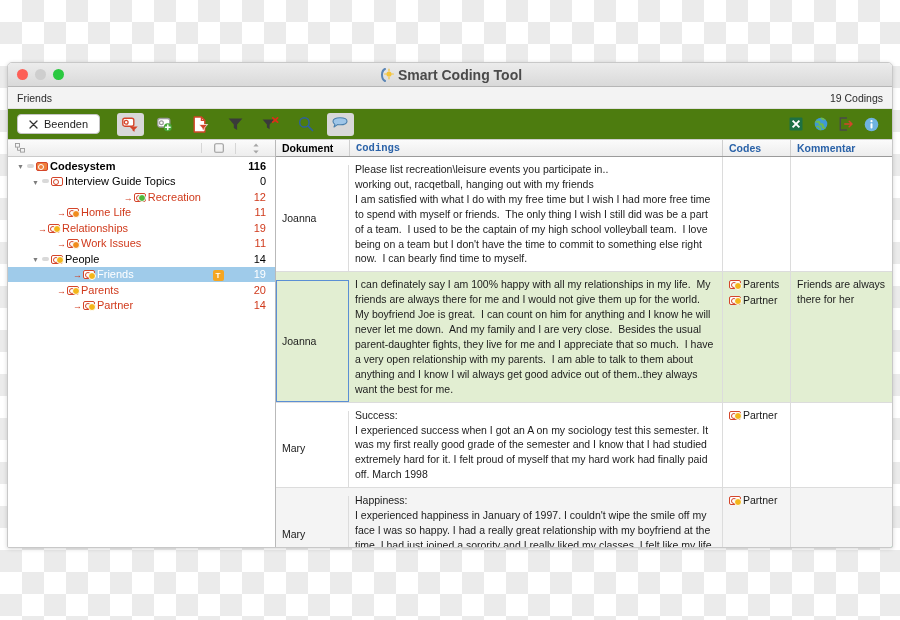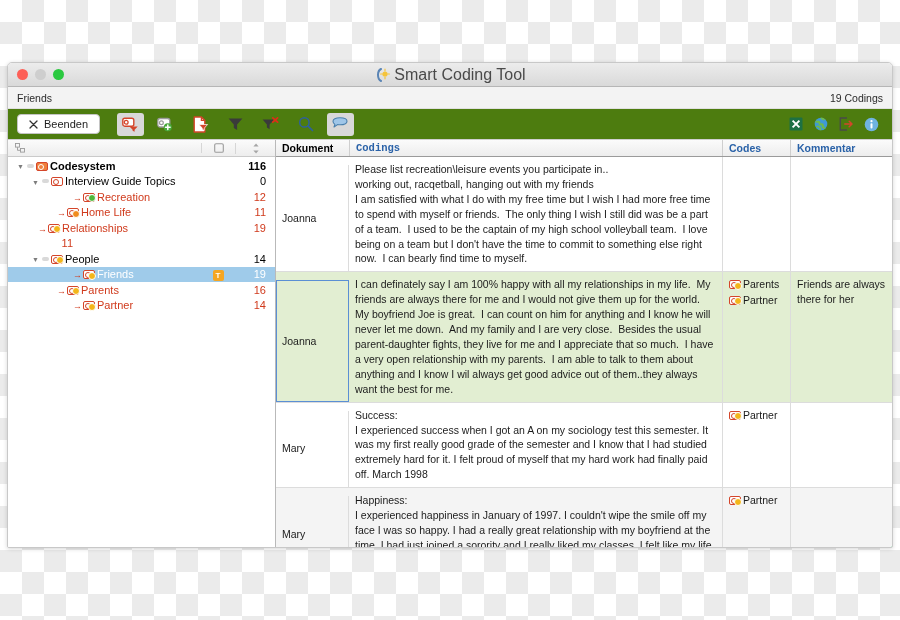--- a/index.html
+++ b/index.html
@@ -46,21 +46,21 @@
   .traffic { display: flex; gap: 7px; margin-left: 9px; }
   .dot { width: 11px; height: 11px; border-radius: 50%; }
   .dot.red    { background: #fd5f57; }
   .dot.yellow { background: #cecece; }
   .dot.green  { background: #2bc940; }
 
   .title-center {
     position: absolute; left: 0; right: 0;
     display: flex; align-items: center; justify-content: center;
     gap: 4px;
-    font-size: 16px; font-weight: normal; color: #4a4a4a;
+    font-size: 14px; font-weight: bold; color: #4a4a4a;
     pointer-events: none;
   }
   .app-glyph { display: inline-flex; align-items: center; }
 
   
   .crumbbar {
     height: 22px; flex: none;
     background: #f3f3f3;
     border-bottom: 1px solid #e0e0e0;
     display: flex; align-items: center;
@@ -375,52 +375,53 @@
             <div class="label" style="padding-left: 6px;"><span class="disc">▼</span><span style="display: inline-block; width: 7px; height: 4px; border-radius: 2px; background: rgb(217, 217, 217); margin-right: 2px; vertical-align: 2px;"></span><span class="cicon folder"></span><span>Codesystem</span></div>
             <div class="tbadge"></div>
             <div class="count">116</div>
           </div>
           <div class="trow group">
             <div class="label" style="padding-left: 21px;"><span class="disc">▼</span><span style="display: inline-block; width: 7px; height: 4px; border-radius: 2px; background: rgb(217, 217, 217); margin-right: 2px; vertical-align: 2px;"></span><span class="cicon plain"></span><span>Interview Guide Topics</span></div>
             <div class="tbadge"></div>
             <div class="count">0</div>
           </div>
           <div class="trow">
-            <div class="label" style="padding-left: 52px;"><span class="disc"></span><span class="arrowlink">→</span><span class="cicon green"></span><span>Recreation</span></div>
+            <div class="label" style="padding-left: 52px; text-align: right;"><span class="disc"></span><span class="arrowlink">→</span><span class="cicon green"></span><span>Recreation</span></div>
             <div class="tbadge"></div>
             <div class="count">12</div>
           </div>
           <div class="trow">
             <div class="label" style="padding-left: 36px;"><span class="disc"></span><span class="arrowlink">→</span><span class="cicon orange"></span><span>Home Life</span></div>
             <div class="tbadge"></div>
             <div class="count">11</div>
           </div>
           <div class="trow">
             <div class="label" style="padding-left: 17px;"><span class="disc"></span><span class="arrowlink">→</span><span class="cicon"></span><span>Relationships</span></div>
             <div class="tbadge"></div>
             <div class="count">19</div>
           </div>
           <div class="trow">
+            <div class="label" style="padding-left: 36px;"><span class="disc"></span><span class="arrowlink">→</span><span class="cicon orange"></span><span>Work Issues</span></div>
             <div class="tbadge"></div>
             <div class="count">11</div>
           </div>
           <div class="trow group">
             <div class="label" style="padding-left: 21px;"><span class="disc">▼</span><span style="display: inline-block; width: 7px; height: 4px; border-radius: 2px; background: rgb(217, 217, 217); margin-right: 2px; vertical-align: 2px;"></span><span class="cicon"></span><span>People</span></div>
             <div class="tbadge"></div>
             <div class="count">14</div>
           </div>
           <div class="trow sel">
             <div class="label" style="padding-left: 52px;"><span class="disc"></span><span class="arrowlink">→</span><span class="cicon"></span><span>Friends</span></div>
             <div class="tbadge"><span class="tbadge-t">T</span></div>
             <div class="count">19</div>
           </div>
           <div class="trow">
             <div class="label" style="padding-left: 36px;"><span class="disc"></span><span class="arrowlink">→</span><span class="cicon"></span><span>Parents</span></div>
             <div class="tbadge"></div>
-            <div class="count">16</div>
+            <div class="count">20</div>
           </div>
           <div class="trow">
             <div class="label" style="padding-left: 52px;"><span class="disc"></span><span class="arrowlink">→</span><span class="cicon"></span><span>Partner</span></div>
             <div class="tbadge"></div>
             <div class="count">14</div>
           </div>
         </div>
     </div>
 
     <div class="table-pane">

